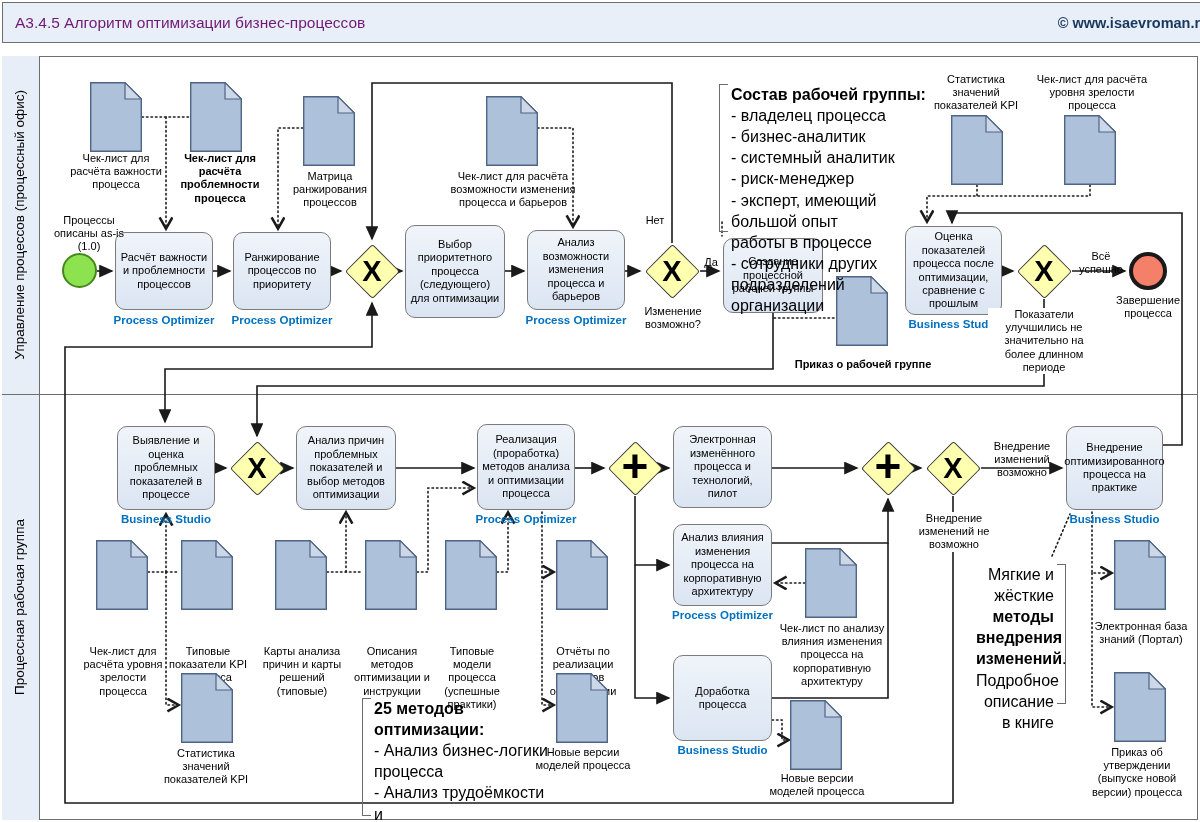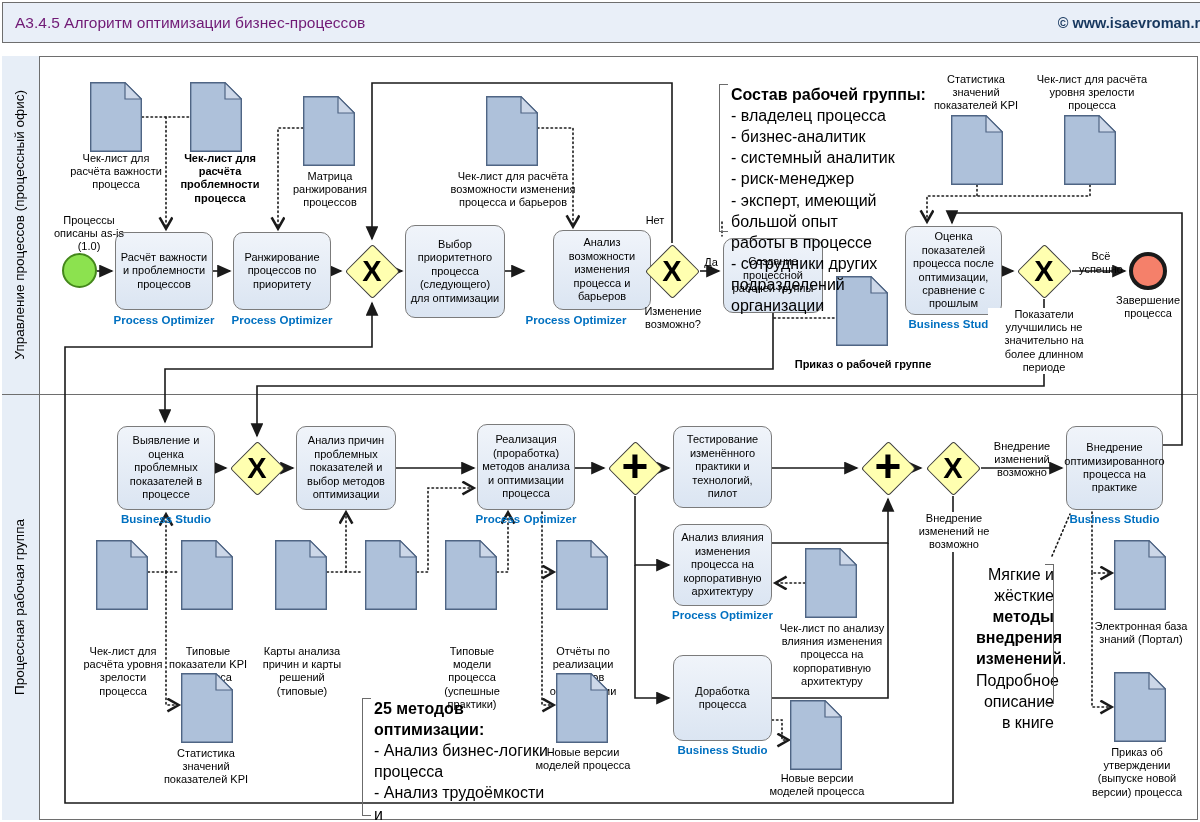--- a/index.html
+++ b/index.html
@@ -32,21 +32,21 @@
   .ev-start{width:35px;height:35px;background:#8ce24f;border:2px solid #44871b;}
   .ev-end{width:38px;height:38px;background:#f5806a;border:4px solid #1a1a1a;}
   .freelabel{position:absolute;z-index:3;font-size:11px;text-align:center;line-height:1.2;}
   .bg-white{background:#fff;}
   .note{position:absolute;z-index:2;font-size:16px;line-height:1.32;margin-top:12px;}
   .note .note-title{font-weight:bold;}
   .note .note-body{white-space:pre-line;}
   .note-l{padding-left:12px;}
   .note-l::before{content:"";position:absolute;left:0;top:0;bottom:0;width:8px;
                   border:1.4px solid #6b6b6b;border-right:none;}
-  .note-r{padding-right:0;text-align:right;}
+  .note-r{padding-right:12px;text-align:right;}
   .note-r::after{content:"";position:absolute;right:0;top:0;bottom:0;width:8px;
                  border:1.4px solid #6b6b6b;border-left:none;}
 </style>
 </head>
 <body>
 
 <div class="canvas">
 
   <div class="header">
     <div class="title">А3.4.5 Алгоритм оптимизации бизнес-процессов</div>
@@ -134,21 +134,21 @@
       <span>Расчёт важности и проблемности процессов</span>
     </div>
   <div class="syslabel" style="left:111px;top:314px;width:106px;">Process Optimizer</div>
   <div class="task" style="left:233px;top:232px;width:98px;height:78px;">
       <span>Ранжирование процессов по приоритету</span>
     </div>
   <div class="syslabel" style="left:229px;top:314px;width:106px;">Process Optimizer</div>
   <div class="task" style="left:405px;top:225px;width:100px;height:93px;">
       <span>Выбор приоритетного процесса (следующего) для оптимизации</span>
     </div>
-  <div class="task" style="left:527px;top:230px;width:98px;height:80px;margin-left:26px;">
+  <div class="task" style="left:527px;top:230px;width:98px;height:80px;">
       <span>Анализ возможности изменения процесса и барьеров</span>
     </div>
   <div class="syslabel" style="left:523px;top:314px;width:106px;">Process Optimizer</div>
   <div class="task" style="left:723px;top:238px;width:100px;height:75px;justify-content:center;">
       <span>Создание процессной рабочей группы</span>
     </div>
   <div class="task" style="left:905px;top:226px;width:97px;height:89px;">
       <span>Оценка показателей процесса после оптимизации, сравнение с прошлым</span>
     </div>
   <div class="syslabel" style="left:900px;top:318px;width:107px;">Business Studio</div>
@@ -158,21 +158,21 @@
     </div>
   <div class="syslabel" style="left:112px;top:513px;width:108px;">Business Studio</div>
   <div class="task" style="left:296px;top:426px;width:100px;height:84px;">
       <span>Анализ причин проблемных показателей и выбор методов оптимизации</span>
     </div>
   <div class="task" style="left:477px;top:424px;width:98px;height:86px;">
       <span>Реализация (проработка) методов анализа и оптимизации процесса</span>
     </div>
   <div class="syslabel" style="left:472px;top:513px;width:108px;">Process Optimizer</div>
   <div class="task" style="left:673px;top:426px;width:99px;height:82px;">
-      <span>Тестирование изменённого практики и технологий, пилот</span>
+      <span>Электронная изменённого процесса и технологий, пилот</span>
     </div>
   <div class="task" style="left:673px;top:524px;width:99px;height:82px;">
       <span>Анализ влияния изменения процесса на корпоративную архитектуру</span>
     </div>
   <div class="syslabel" style="left:668px;top:609px;width:109px;">Process Optimizer</div>
   <div class="task" style="left:673px;top:655px;width:99px;height:86px;">
       <span>Доработка процесса</span>
     </div>
   <div class="syslabel" style="left:668px;top:744px;width:109px;">Business Studio</div>
   <div class="task" style="left:1066px;top:426px;width:97px;height:84px;">
@@ -277,20 +277,21 @@
   <div class="doclabel" style="left:156px;top:747px;width:100px;">Статистика значений показателей KPI</div>
   <div class="doc doc-shape" style="left:275px;top:540px;"><svg width="52" height="70" viewBox="0 0 52 70">
         <path d="M0.7,0.7 L35,0.7 L51.3,17 L51.3,69.3 L0.7,69.3 Z" fill="#aec1da" stroke="#4f6584" stroke-width="1.4"></path>
         <path d="M35,0.7 L35,17 L51.3,17 Z" fill="#ccd7e8" stroke="#4f6584" stroke-width="1.2"></path>
       </svg></div>
   <div class="doclabel" style="left:253px;top:645px;width:98px;">Карты анализа причин и карты решений (типовые)</div>
   <div class="doc doc-shape" style="left:365px;top:540px;"><svg width="52" height="70" viewBox="0 0 52 70">
         <path d="M0.7,0.7 L35,0.7 L51.3,17 L51.3,69.3 L0.7,69.3 Z" fill="#aec1da" stroke="#4f6584" stroke-width="1.4"></path>
         <path d="M35,0.7 L35,17 L51.3,17 Z" fill="#ccd7e8" stroke="#4f6584" stroke-width="1.2"></path>
       </svg></div>
+  <div class="doclabel" style="left:350px;top:645px;width:84px;">Описания методов оптимизации и инструкции</div>
   <div class="doc doc-shape" style="left:445px;top:540px;"><svg width="52" height="70" viewBox="0 0 52 70">
         <path d="M0.7,0.7 L35,0.7 L51.3,17 L51.3,69.3 L0.7,69.3 Z" fill="#aec1da" stroke="#4f6584" stroke-width="1.4"></path>
         <path d="M35,0.7 L35,17 L51.3,17 Z" fill="#ccd7e8" stroke="#4f6584" stroke-width="1.2"></path>
       </svg></div>
   <div class="doclabel" style="left:432px;top:645px;width:80px;">Типовые модели процесса (успешные практики)</div>
   <div class="doc doc-shape" style="left:556px;top:540px;"><svg width="52" height="70" viewBox="0 0 52 70">
         <path d="M0.7,0.7 L35,0.7 L51.3,17 L51.3,69.3 L0.7,69.3 Z" fill="#aec1da" stroke="#4f6584" stroke-width="1.4"></path>
         <path d="M35,0.7 L35,17 L51.3,17 Z" fill="#ccd7e8" stroke="#4f6584" stroke-width="1.2"></path>
       </svg></div>
   <div class="doclabel" style="left:540px;top:645px;width:86px;">Отчёты по реализации методов оптимизации</div>

